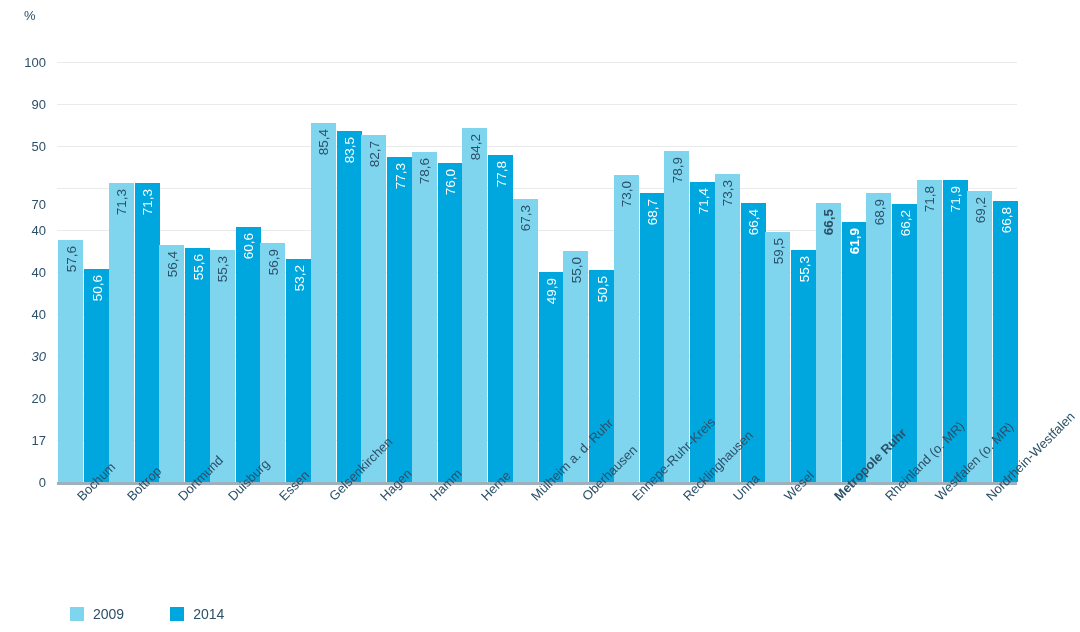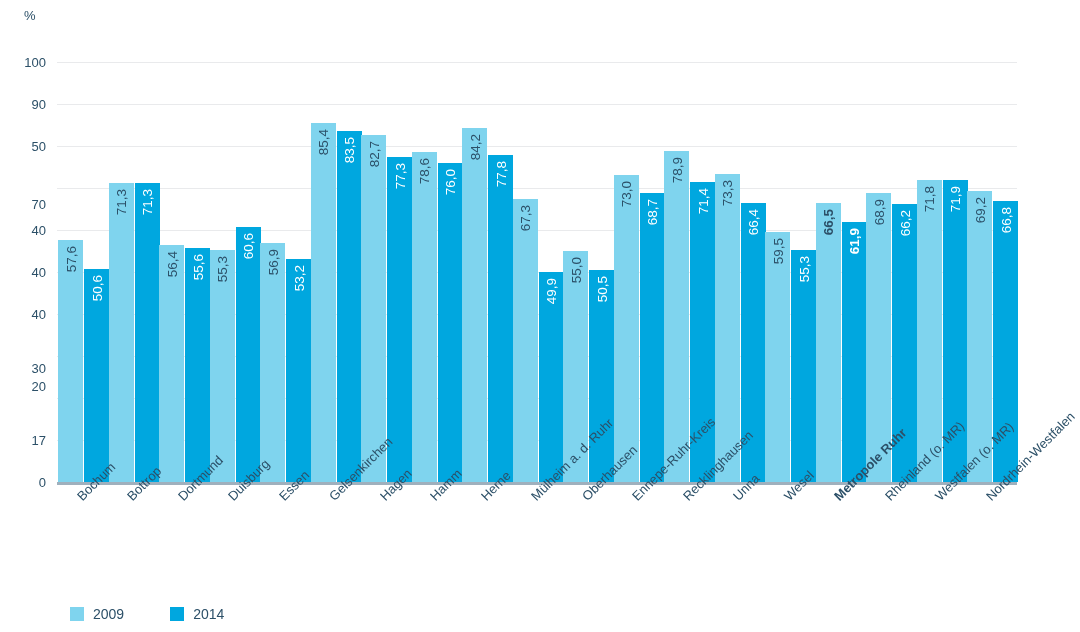--- a/index.html
+++ b/index.html
@@ -92,22 +92,22 @@
 </head>
 <body>
 
 <div id="root">
 
   <div class="unit">%</div>
 
   <div class="ylabels" id="ylabels">
       <span style="top: 420px;">0</span>
       <span style="top: 378px;">17</span>
-      <span style="top: 324px;">20</span>
-      <span style="top: 306px;">30</span>
+      <span style="top: 336px;">20</span>
+      <span style="top: 294px; font-style: italic;">30</span>
       <span style="top: 252px;">40</span>
       <span style="top: 210px;">40</span>
       <span style="top: 168px;">40</span>
       <span style="top: 142px;">70</span>
       <span style="top: 84px;">50</span>
       <span style="top: 42px;">90</span>
       <span style="top: 0px;">100</span>
     </div>
 
   <div class="plot" id="plot">

